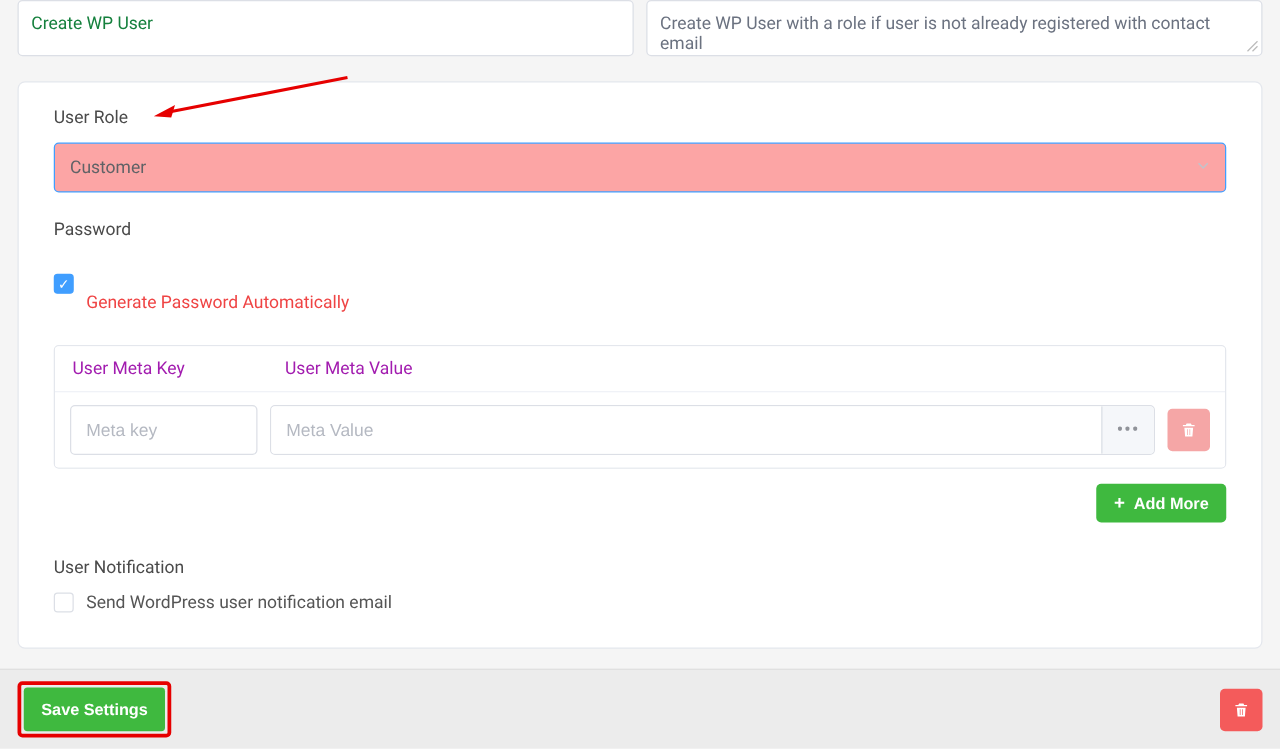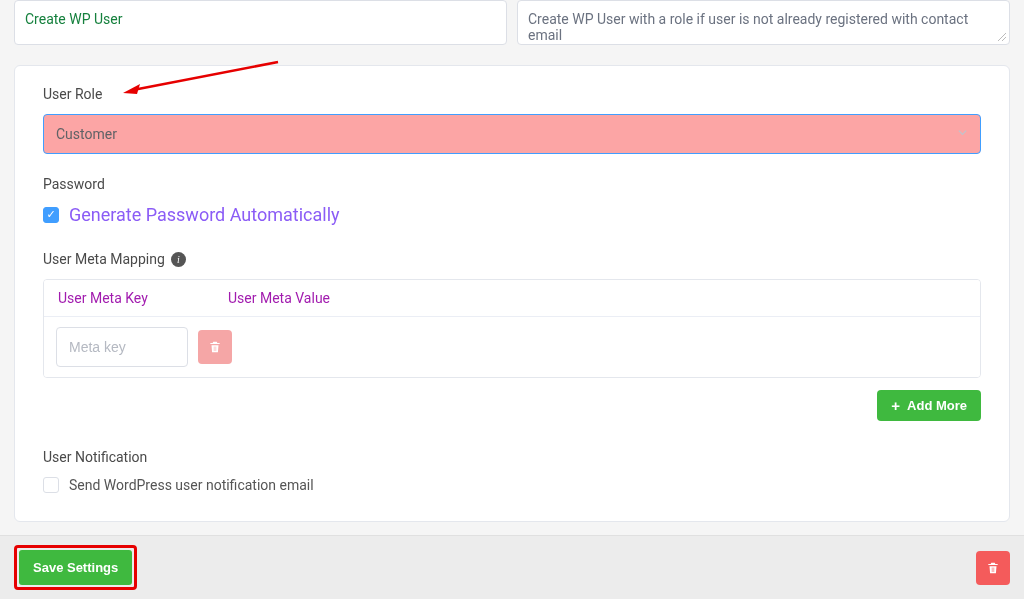--- a/index.html
+++ b/index.html
@@ -114,21 +114,21 @@
   }
   .checkbox.checked {
     background: #409eff;
     border: 1px solid #409eff;
     color: #fff;
   }
   .checkbox.unchecked {
     border: 1px solid #dcdfe6;
     background: #fff;
   }
-  .checkbox-row .lbl-blue { color: #8b5cf6; font-size: 18px; }
+  .checkbox-row .lbl-blue { color: #ef4444; font-size: 14px; margin-top: 30px; }
   .checkbox-row .lbl-gray  { color: #555; font-size: 14px; }
 
   .info-icon {
     width: 15px; height: 15px;
     border-radius: 50%;
     background: #555;
     color: #fff;
     font-size: 10px;
     font-style: italic;
     display: inline-flex;
@@ -167,21 +167,21 @@
   .meta-input {
     height: 40px;
     border: 1px solid #dcdfe6;
     border-radius: 4px;
     padding: 0 12px;
     font-size: 14px;
     color: #606266;
     background: #fff;
   }
   .meta-input::placeholder { color: #b5b9c2; }
-  .meta-input.key { width: 132px; flex-shrink: 0; }
+  .meta-input.key { width: 150px; flex-shrink: 0; }
   .value-group {
     flex: 1;
     display: flex;
     border: 1px solid #dcdfe6;
     border-radius: 4px;
     overflow: hidden;
     height: 40px;
   }
   .value-group input {
     flex: 1;
@@ -312,32 +312,34 @@
   </div>
 
   <div class="field-label">Password</div>
   <div class="checkbox-row">
     <span class="checkbox checked">
       <span class="check">✓</span>
     </span>
     <span class="lbl-blue">Generate Password Automatically</span>
   </div>
 
-  <div class="field-label">
-    <span>User Meta Mapping</span>
-    <span class="info-icon">i</span>
-  </div>
 
   <div class="meta-table">
     <div class="meta-header">
       <div class="col col-key">User Meta Key</div>
       <div class="col col-value">User Meta Value</div>
     </div>
     <div class="meta-row">
       <input class="meta-input key" placeholder="Meta key" style="">
+      <div class="value-group">
+        <input placeholder="Meta Value" style="">
+        <div class="addon-btn">
+          <span>•••</span>
+        </div>
+      </div>
       <div class="delete-row-btn">
         <svg class="trash-svg" viewBox="0 0 24 24">
             <path d="M9 3h6l1 2h4v2H4V5h4l1-2zM6 9h12l-1 12H7L6 9zm4 2v8h1v-8h-1zm3 0v8h1v-8h-1z"></path>
           </svg>
       </div>
     </div>
   </div>
 
   <div class="actions-right">
     <button class="add-more-btn">

